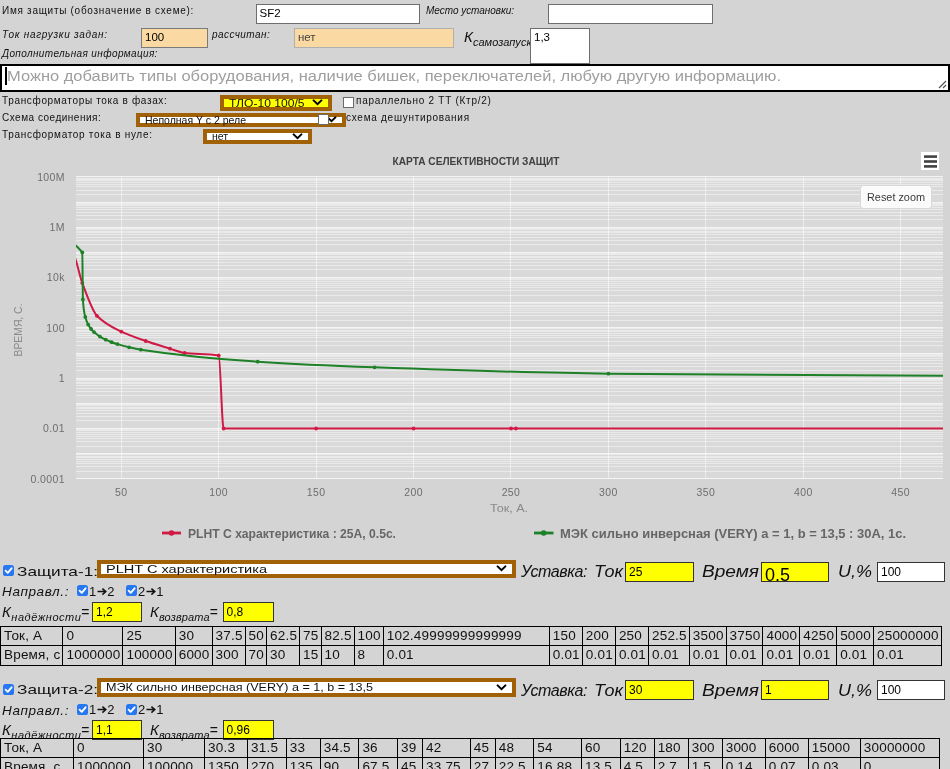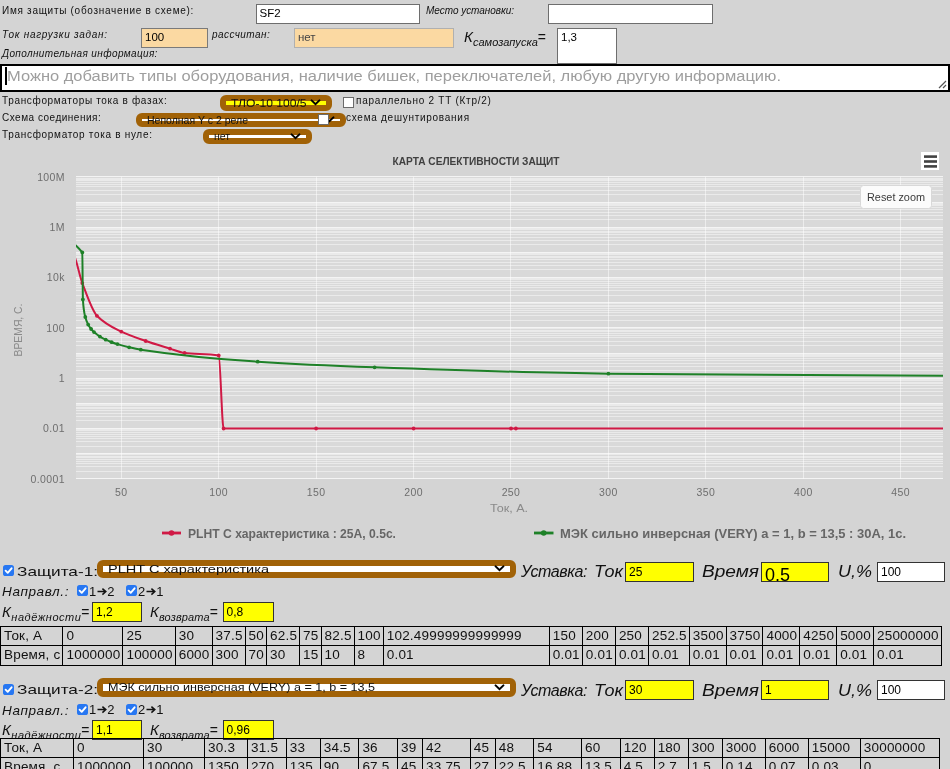--- a/index.html
+++ b/index.html
@@ -1,35 +1,35 @@
 <!DOCTYPE html>
 <html><head><meta charset="utf-8"><style>
 html,body{margin:0;padding:0}
 body{width:950px;height:769px;background:#d4d4d4;font-family:"Liberation Sans",sans-serif;
 position:relative;overflow:hidden;color:#111}
 .ab{position:absolute}
 .lb{font-size:10px;white-space:nowrap}
 .it{font-style:italic}
 .inp{border:1px solid;box-sizing:border-box;padding:2px 0 16px 3px;white-space:nowrap;overflow:hidden}
-.sel{border:6px solid #a16207;border-radius:6px;box-sizing:border-box;white-space:nowrap}
+.sel{border:4px solid #a16207;border-radius:0;box-sizing:border-box;white-space:nowrap}
 .selt{position:absolute;left:5px;top:50%;transform:translateY(-54%);white-space:nowrap}
 .chev{position:absolute;right:5px;top:50%;margin-top:-3.5px}
 .tbl{border-collapse:collapse;width:940px;table-layout:auto}
 .tbl td{border:1px solid #000;font-size:13.5px;letter-spacing:0.2px;padding:1px 2px 1px 3px;white-space:nowrap;line-height:16.5px}
 </style></head><body>
 <span id="l_imya" class="ab lb" style="left:2px;top:5px;letter-spacing:0.71px;">Имя защиты (обозначение в схеме):</span>
 <div class="ab inp" style="left:255.5px;top:3.5px;width:164px;height:19px;background:#fff;border-color:#6e6e6e;font-size:11.5px;color:#000">SF2</div>
 <span id="l_mesto" class="ab lb it" style="left:426px;top:5px;letter-spacing:-0.03px;">Место установки:</span>
 <div class="ab inp" style="left:548px;top:3.5px;width:165px;height:19px;background:#fff;border-color:#6e6e6e;font-size:11.5px;color:#000"></div>
 <span id="l_tokn" class="ab lb it" style="left:2px;top:29px;letter-spacing:0.71px;">Ток нагрузки задан:</span>
 <div class="ab inp" style="left:141px;top:27.5px;width:67px;height:18.5px;background:#fbd9a2;border-color:#7a7a7a;font-size:11.5px;color:#000">100</div>
 <span id="l_rass" class="ab lb it" style="left:212px;top:29px;letter-spacing:0.46px;">рассчитан:</span>
 <div class="ab inp" style="left:294px;top:27.5px;width:160px;height:18.5px;background:#fbd9a2;border-color:#b0b0b0;font-size:11.5px;color:#444">нет</div>
 <span id="l_ksam" class="ab" style="left:464px;top:28px;letter-spacing:0.04px;"><i style="font-size:15px">К</i><i style="font-size:11px;vertical-align:-3.5px">самозапуска</i><span style="font-size:14px">=</span></span>
-<div class="ab inp" style="left:557px;top:27.5px;width:60px;height:36px;background:#fff;border-color:#6e6e6e;font-size:11.5px;color:#000">1,3</div>
+<div class="ab inp" style="left:530px;top:27.5px;width:60px;height:36px;background:#fff;border-color:#6e6e6e;font-size:11.5px;color:#000">1,3</div>
 <span id="l_dop" class="ab lb it" style="left:2px;top:48px;letter-spacing:0.37px;">Дополнительная информация:</span>
 <div class="ab" style="left:0;top:63.5px;width:950px;height:28.5px;background:#fff;border:2px solid #000;box-sizing:border-box"></div>
 <span id="l_pl" class="ab lb" style="left:7px;top:67.5px;transform: scaleX(1.1765);transform-origin:0 50%;font-size:14px;color:#9e9e9e;">Можно добавить типы оборудования, наличие бишек, переключателей, любую другую информацию.</span>
 <div class="ab" style="left:5px;top:66.5px;width:1.5px;height:18px;background:#000"></div>
 <svg class="ab" style="left:938px;top:80px" width="9" height="9">
     <path d="M8 1 L1 8 M8 5 L5 8" stroke="#555" stroke-width="1.2"></path>
   </svg>
 <span id="l_trf" class="ab lb" style="left:2px;top:95px;letter-spacing:0.66px;">Трансформаторы тока в фазах:</span>
 <div class="ab sel" style="left:220px;top:95px;width:112px;height:15.5px;background:#ffff00;">
     <span id="s_tlo" class="selt" style="font-size:10.5px;transform:translateY(-54%) scaleX(1.1520);transform-origin:0 50%;">ТЛО-10 100/5</span>

